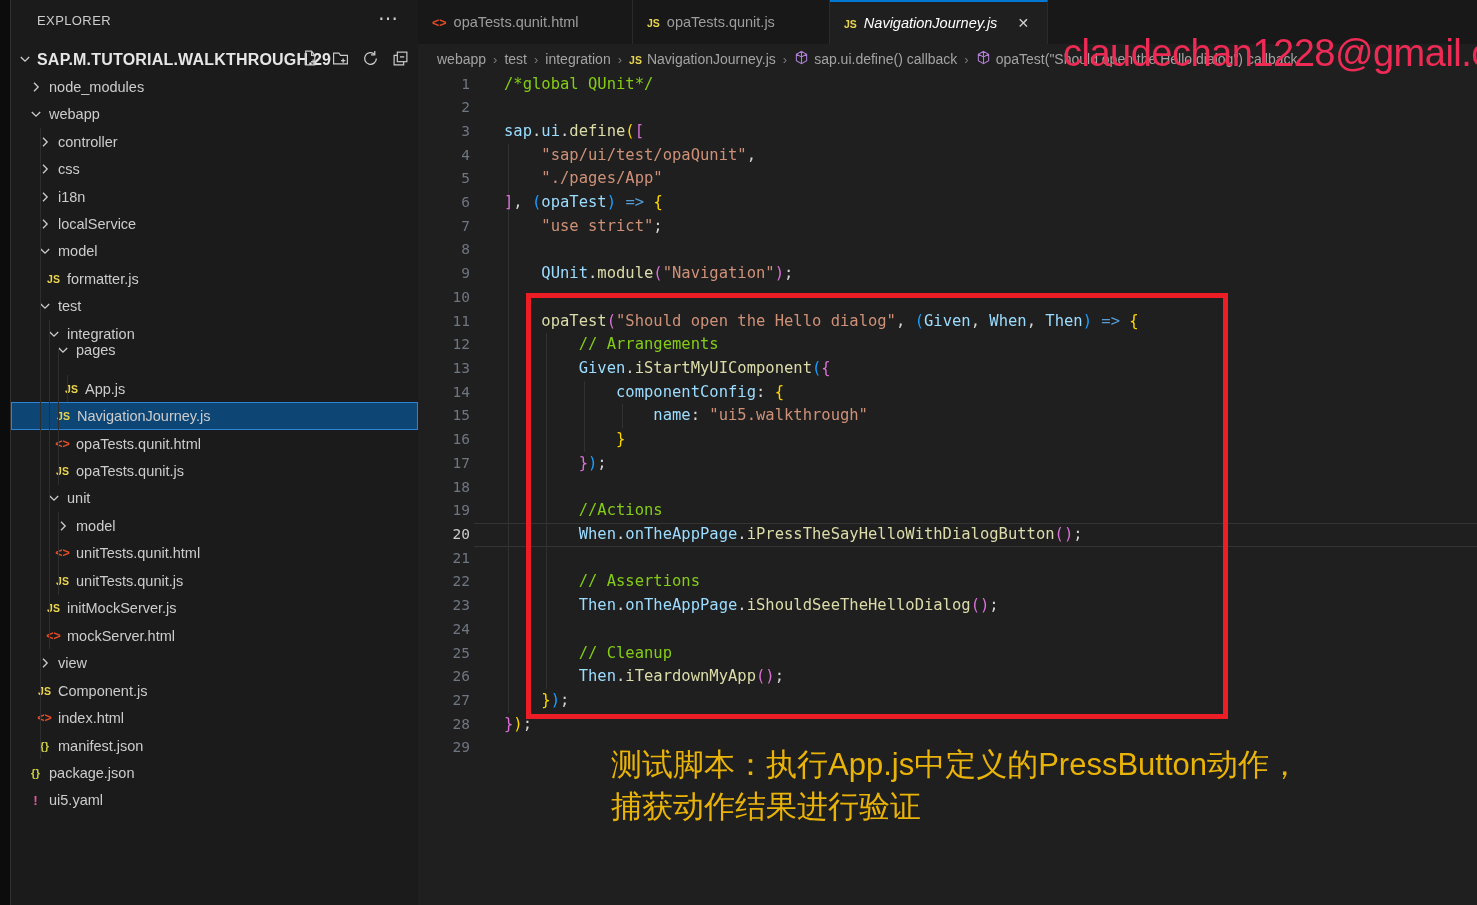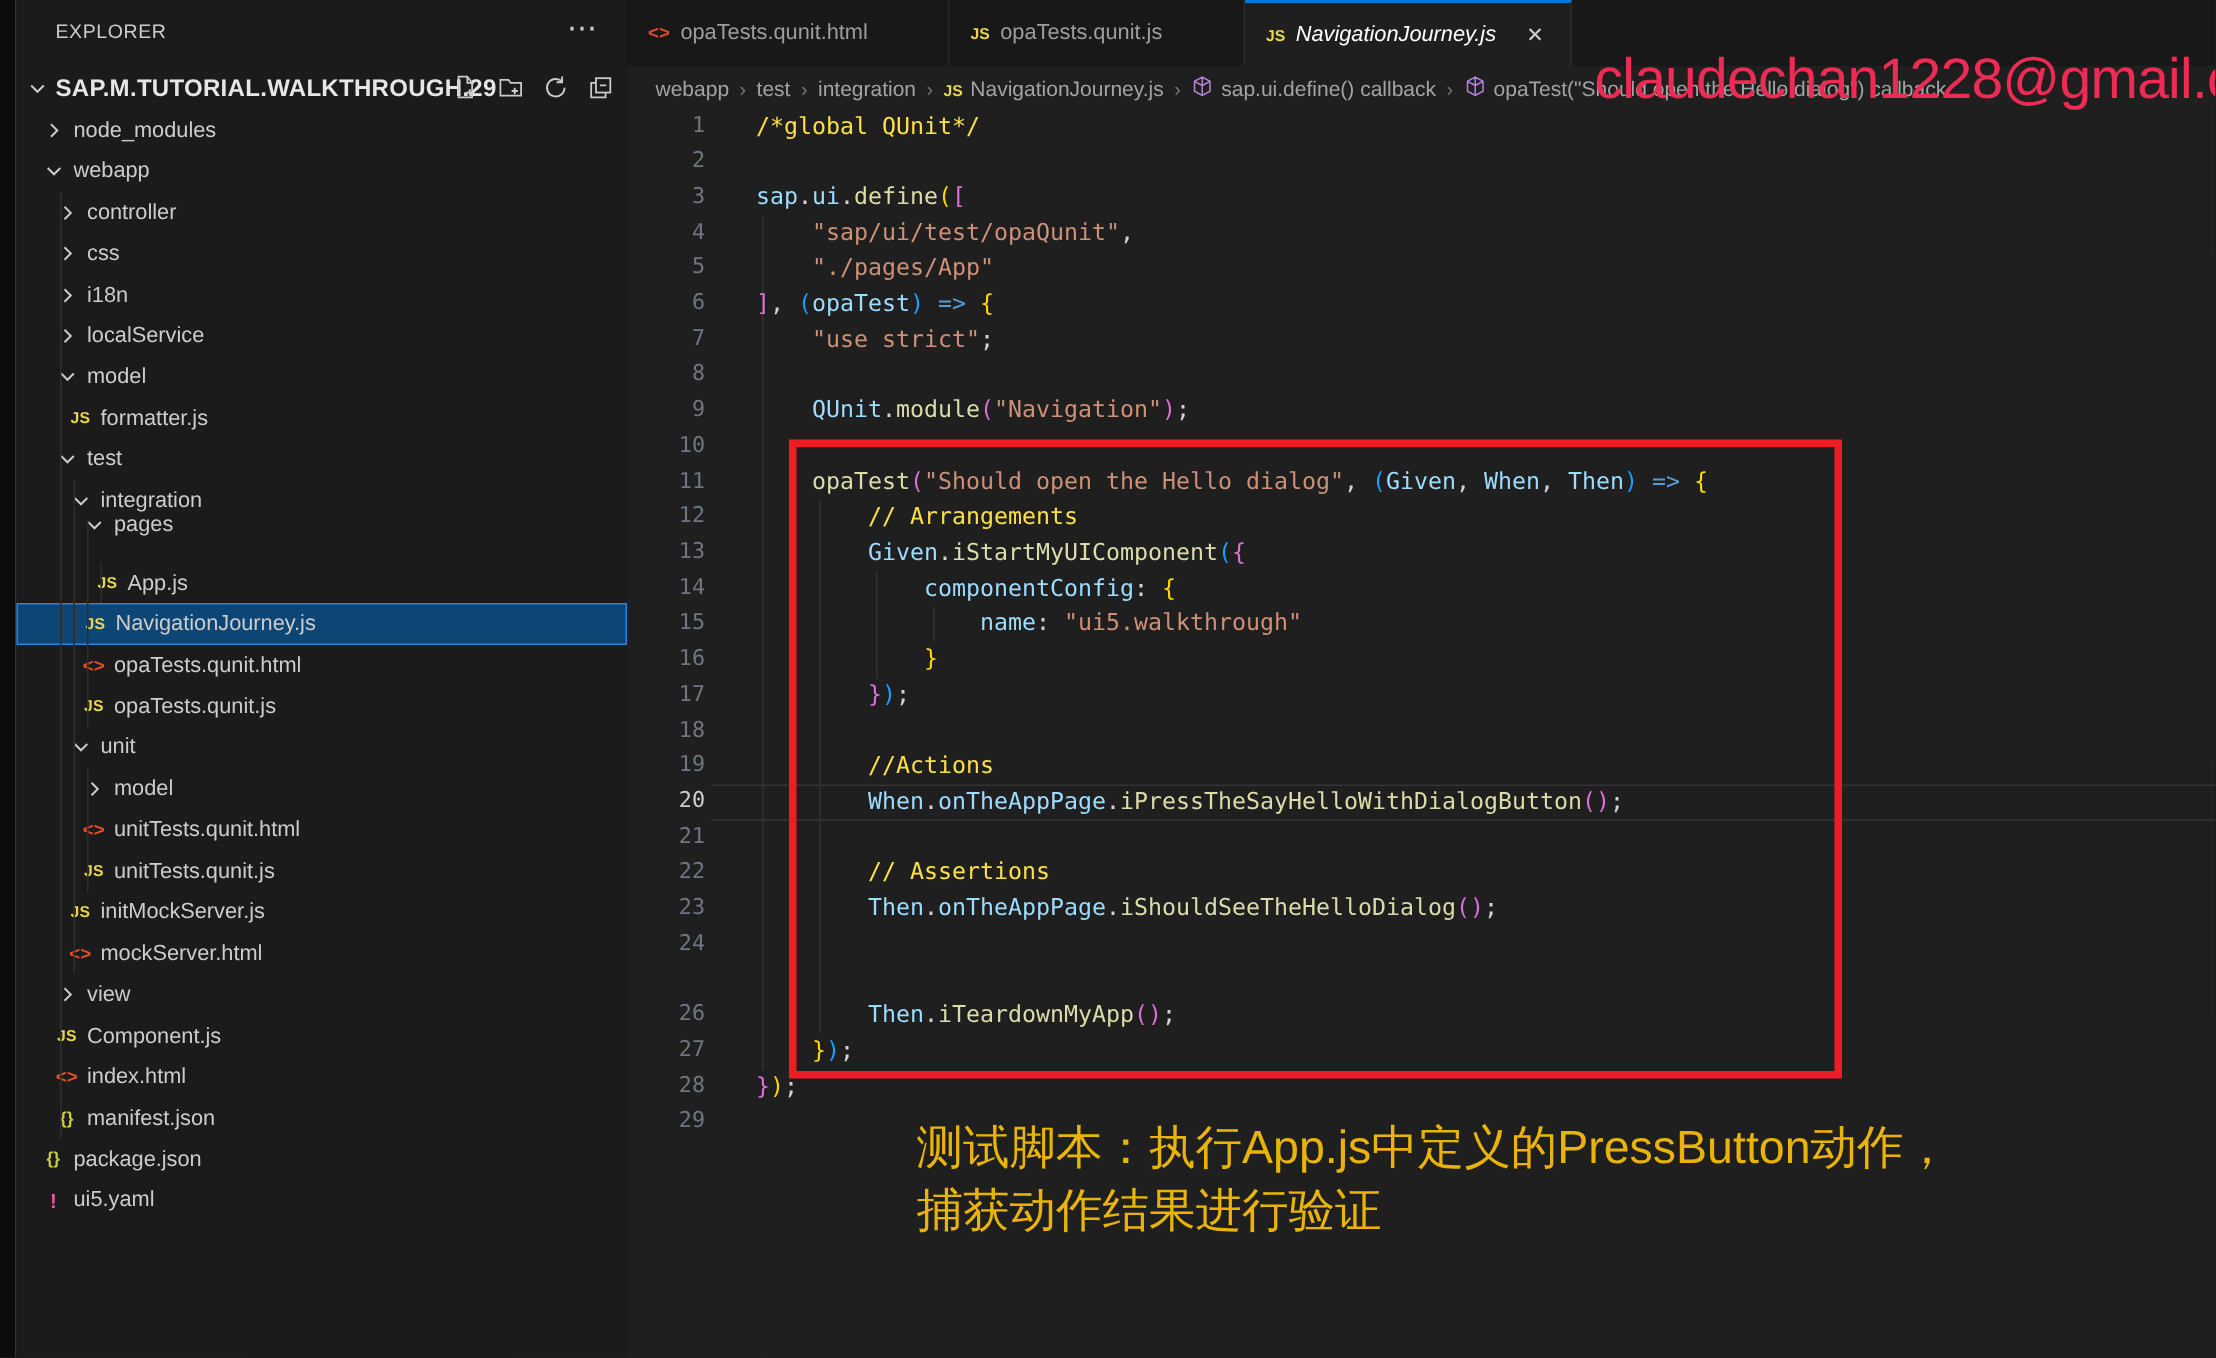--- a/index.html
+++ b/index.html
@@ -37,21 +37,21 @@
   
   #breadcrumbs{position:absolute;left:418px;top:44px;right:0;height:30px;background:#1f1f1f;display:flex;align-items:center;padding-left:19px;font-size:14px;color:#a3a3a3;}
   .crumb{display:flex;align-items:center;gap:5px;cursor:pointer;white-space:nowrap;}
   .crumb-sep{margin:0 7px;color:#7a7a7a;font-size:13px;}
   
   #code-area{position:absolute;left:418px;top:72.5px;right:0;bottom:0;background:#1f1f1f;}
   .code-line{position:absolute;left:0;right:0;white-space:pre;font-family:"DejaVu Sans Mono","Liberation Mono",monospace;
              font-size:15.5px;line-height:23.71px;height:23.71px;padding-left:86px;box-sizing:border-box;}
   .lnum{position:absolute;left:0;top:0;width:52px;text-align:right;color:#6e7681;font-family:"DejaVu Sans Mono","Liberation Mono",monospace;font-size:14.5px;}
   .lnum.active{color:#cccccc;}
-  .tk-comment{color:#fde047}.tk-str{color:#ce9178}.tk-func{color:#dcdcaa}.tk-var{color:#9cdcfe}
+  .tk-comment{color:#84cc16}.tk-str{color:#ce9178}.tk-func{color:#dcdcaa}.tk-var{color:#9cdcfe}
   .tk-kw{color:#569cd6}.tk-punc{color:#d4d4d4}.tk-plain{color:#d4d4d4}
   .tk-b1{color:#ffd700}.tk-b2{color:#da70d6}.tk-b3{color:#179fff}
   #current-line{position:absolute;left:56px;right:0;height:23.71px;border-top:1px solid #343434;border-bottom:1px solid #343434;box-sizing:border-box;}
   .indent-guide{position:absolute;width:1px;background:#313131;}
   
   #red-box{position:absolute;left:526px;top:293px;width:702px;height:426px;border:5px solid #ec1d24;box-sizing:border-box;z-index:5;pointer-events:none;}
   #email-annot{position:absolute;left:1063px;top:32px;font-size:38px;color:#ee2b55;z-index:6;white-space:nowrap;letter-spacing:-0.5px;}
   #note-annot{position:absolute;left:611px;top:744px;font-size:31px;color:#e3201b;z-index:6;line-height:42px;white-space:nowrap;}
 </style>
 </head>
@@ -385,20 +385,21 @@
       <div class="code-line" style="top: 331.94px;"><span class="lnum">15</span><span class="tk-plain">                </span><span class="tk-var">name</span><span class="tk-punc">: </span><span class="tk-str">"ui5.walkthrough"</span></div>
       <div class="code-line" style="top: 355.65px;"><span class="lnum">16</span><span class="tk-plain">            </span><span class="tk-b1">}</span></div>
       <div class="code-line" style="top: 379.36px;"><span class="lnum">17</span><span class="tk-plain">        </span><span class="tk-b2">}</span><span class="tk-b3">)</span><span class="tk-punc">;</span></div>
       <div class="code-line" style="top: 403.07px;"><span class="lnum">18</span></div>
       <div class="code-line" style="top: 426.78px;"><span class="lnum">19</span><span class="tk-plain">        </span><span class="tk-comment">//Actions</span></div>
       <div class="code-line" style="top: 450.49px;"><span class="lnum active">20</span><span class="tk-plain">        </span><span class="tk-var">When</span><span class="tk-punc">.</span><span class="tk-var">onTheAppPage</span><span class="tk-punc">.</span><span class="tk-func">iPressTheSayHelloWithDialogButton</span><span class="tk-b2">(</span><span class="tk-b2">)</span><span class="tk-punc">;</span></div>
       <div class="code-line" style="top: 474.2px;"><span class="lnum">21</span></div>
       <div class="code-line" style="top: 497.91px;"><span class="lnum">22</span><span class="tk-plain">        </span><span class="tk-comment">// Assertions</span></div>
       <div class="code-line" style="top: 521.62px;"><span class="lnum">23</span><span class="tk-plain">        </span><span class="tk-var">Then</span><span class="tk-punc">.</span><span class="tk-var">onTheAppPage</span><span class="tk-punc">.</span><span class="tk-func">iShouldSeeTheHelloDialog</span><span class="tk-b2">(</span><span class="tk-b2">)</span><span class="tk-punc">;</span></div>
       <div class="code-line" style="top: 545.33px;"><span class="lnum">24</span></div>
+      <div class="code-line" style="top: 569.04px;"><span class="lnum">25</span><span class="tk-plain">        </span><span class="tk-comment">// Cleanup</span></div>
       <div class="code-line" style="top: 592.75px;"><span class="lnum">26</span><span class="tk-plain">        </span><span class="tk-var">Then</span><span class="tk-punc">.</span><span class="tk-func">iTeardownMyApp</span><span class="tk-b2">(</span><span class="tk-b2">)</span><span class="tk-punc">;</span></div>
       <div class="code-line" style="top: 616.46px;"><span class="lnum">27</span><span class="tk-plain">    </span><span class="tk-b1">}</span><span class="tk-b3">)</span><span class="tk-punc">;</span></div>
       <div class="code-line" style="top: 640.17px;"><span class="lnum">28</span><span class="tk-b2">}</span><span class="tk-b1">)</span><span class="tk-punc">;</span></div>
       <div class="code-line" style="top: 663.88px;"><span class="lnum">29</span></div>
     </div>
 
   <div id="red-box" style="border-color: rgb(236, 29, 36);"></div>
   <div id="email-annot" style="color: rgb(238, 43, 85);">claudechan1228@gmail.com</div>
   <div id="note-annot" style="color: #eab308;">
     <div>测试脚本：执行App.js中定义的PressButton动作，</div>

